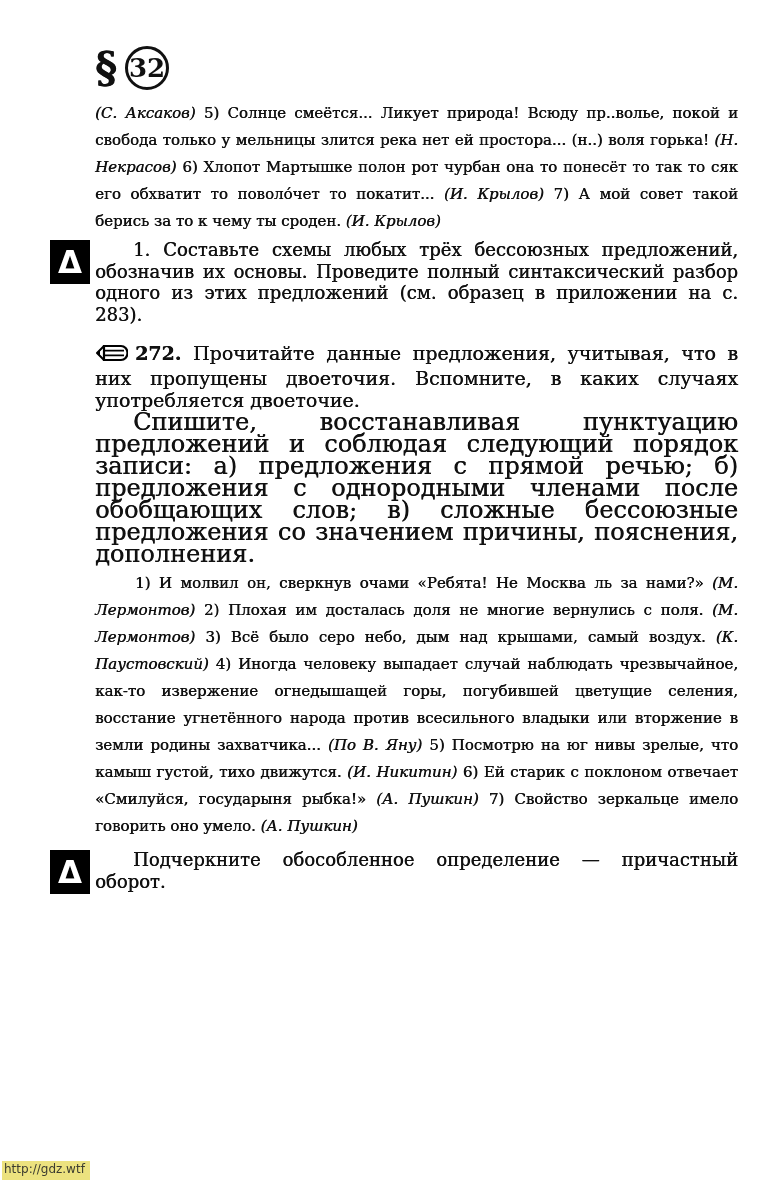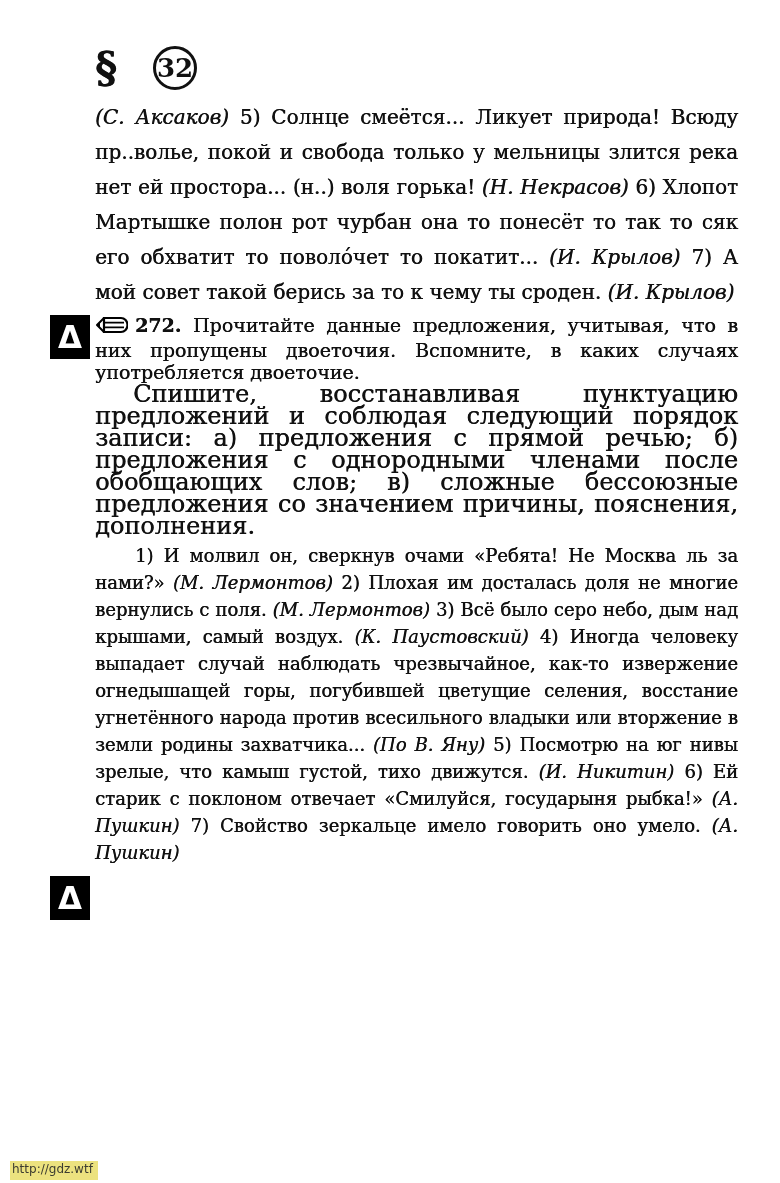--- a/index.html
+++ b/index.html
@@ -15,53 +15,53 @@
 
   
   .section-header{
     padding-top:42px;height:52px;margin-bottom:6px;
     display:flex;align-items:center;gap:8px;
   }
   .section-symbol{font-size:42px;font-weight:bold;line-height:1;}
   .section-circle{
     width:44px;height:44px;border:3.5px solid #111;border-radius:50%;
     display:flex;align-items:center;justify-content:center;
-    font-size:26px;font-weight:bold;box-sizing:border-box;margin-left:28px;
+    font-size:26px;font-weight:bold;box-sizing:border-box;
   }
 
   
   .para-main{
-    font-size:20px;line-height:35px;text-align:justify;
+    font-size:15px;line-height:27px;text-align:justify;
   }
 
   
   .task-block{position:relative;}
   .task-block-1{margin-top:4px;}
   .task-block-2{margin-top:9px;}
   .task-block p{
     font-size:18px;line-height:21.5px;text-align:justify;text-indent:38px;
   }
   .triangle-icon{
     position:absolute;left:-45px;top:1px;width:40px;height:44px;
     background:#000;color:#fff;display:flex;align-items:center;justify-content:center;
     font-size:31px;font-weight:bold;font-family:"DejaVu Sans",sans-serif;
     line-height:1;
   }
 
   
-  .exercise{}
+  .exercise{margin-top:17px;}
   .instr{font-size:19px;line-height:22px;text-align:justify;}
   .pencil-icon{display:inline-block;vertical-align:-3px;margin-right:7px;}
   .ex-number{font-weight:bold;}
   .order-note{font-size:24px;line-height:22px;text-align:justify;text-indent:38px;}
-  .sentences{margin-top:5px;font-size:18px;line-height:27px;text-align:justify;text-indent:40px;}
+  .sentences{margin-top:5px;font-size:15px;line-height:27px;text-align:justify;text-indent:40px;}
 
   
   .watermark{
-    position:absolute;left:10px;bottom:3px;
+    position:absolute;left:2px;bottom:3px;
     background:#ece27f;color:#3c3c30;
     font-family:"DejaVu Sans","Liberation Sans",sans-serif;
     font-size:12px;line-height:1.3;padding:1px 5px 2px 2px;
     text-decoration:none;
   }
 </style>
 </head>
 <body>
 
 <div class="page">
@@ -71,35 +71,37 @@
       <span class="section-symbol heavy">§</span>
       <span class="section-circle">
         <span>32</span>
       </span>
     </div>
 
     <p class="para-main heavy"><i>(С. Аксаков)</i> 5) Солнце смеётся... Ликует природа! Всюду пр..волье, покой и свобода только у мельницы злится река нет ей простора... (н..) воля горька! <i>(Н. Некрасов)</i> 6) Хлопот Мартышке полон рот чурбан она то понесёт то так то сяк его обхватит то поволо́чет то покатит... <i>(И. Крылов)</i> 7) А мой совет такой берись за то к чему ты сроден. <i>(И. Крылов)</i></p>
 
     <div class="task-block task-block-1">
       <div class="triangle-icon">Δ</div>
+      <p class="heavy">1. Составьте схемы любых трёх бессоюзных предложений, обозначив их основы. Проведите полный синтаксический разбор одного из этих предложений (см. образец в приложении на с. 283).</p>
     </div>
 
     <div class="exercise">
       <p class="instr heavy">
         <span class="pencil-icon"><svg width="33" height="20" viewBox="0 0 33 20">
           <path d="M9 3 L2 10 L9 17 Z" fill="#fff" stroke="#000" stroke-width="2" stroke-linejoin="round"></path>
           <path d="M2 10 L5 7 L5 13 Z" fill="#000"></path>
           <path d="M9 3 H26 a6.5 7 0 0 1 0 14 H9 Z" fill="#fff" stroke="#000" stroke-width="2.2"></path>
           <path d="M9 7.6 H29 M9 12.4 H29" stroke="#000" stroke-width="1.6"></path>
         </svg></span><span class="ex-number">272.</span><span> Прочитайте данные предложения, учитывая, что в них пропущены двоеточия. Вспомните, в каких случаях употребляется двоеточие.</span>
       </p>
       <p class="order-note heavy">Спишите, восстанавливая пунктуацию предложений и соблюдая следующий порядок записи: а) предложения с прямой речью; б) предложения с однородными членами после обобщающих слов; в) сложные бессоюзные предложения со значением причины, пояснения, дополнения.</p>
       <p class="sentences heavy">1) И молвил он, сверкнув очами «Ребята! Не Москва ль за нами?» <i>(М. Лермонтов)</i> 2) Плохая им досталась доля не многие вернулись с поля. <i>(М. Лермонтов)</i> 3) Всё было серо небо, дым над крышами, самый воздух. <i>(К. Паустовский)</i> 4) Иногда человеку выпадает случай наблюдать чрезвычайное, как-то извержение огнедышащей горы, погубившей цветущие селения, восстание угнетённого народа против всесильного владыки или вторжение в земли родины захватчика... <i>(По В. Яну)</i> 5) Посмотрю на юг нивы зрелые, что камыш густой, тихо движутся. <i>(И. Никитин)</i> 6) Ей старик с поклоном отвечает «Смилуйся, государыня рыбка!» <i>(А. Пушкин)</i> 7) Свойство зеркальце имело говорить оно умело. <i>(А. Пушкин)</i></p>
     </div>
 
     <div class="task-block task-block-2">
       <div class="triangle-icon">Δ</div>
+      <p class="heavy">Подчеркните обособленное определение — причастный оборот.</p>
     </div>
 
   </div>
 
   <a class="watermark" href="#">http://gdz.wtf</a>
 </div>
 
 </body></html>

